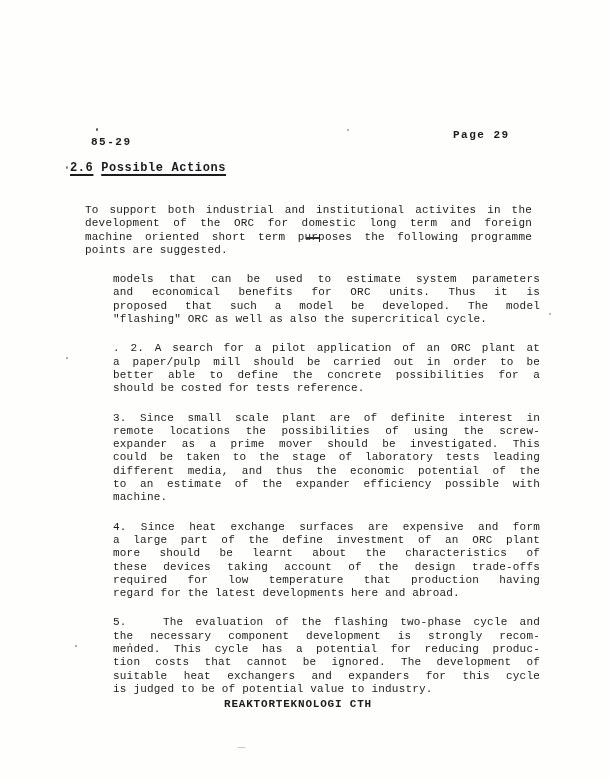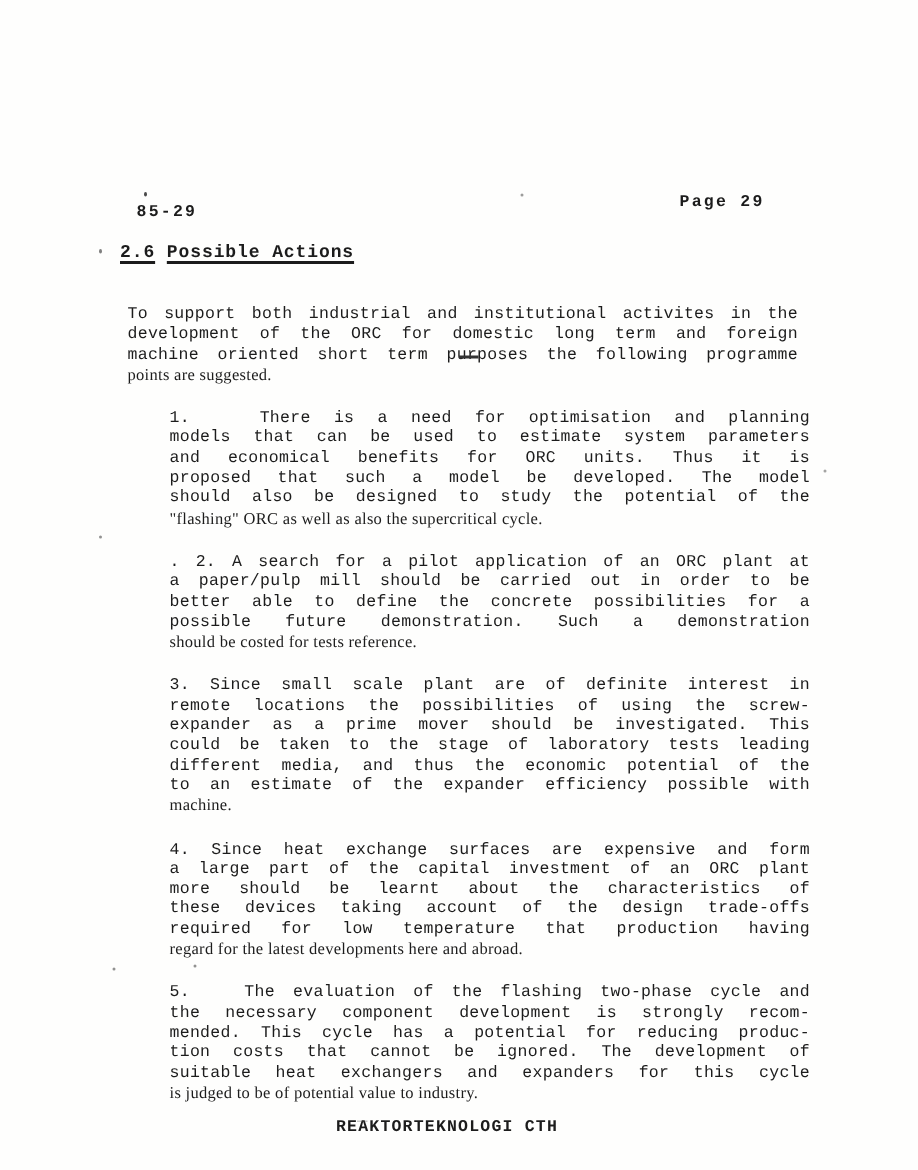--- a/index.html
+++ b/index.html
@@ -23,21 +23,21 @@
   }
   .docref{
     position:absolute;left:91px;top:136px;
     letter-spacing:1.5px;font-weight:bold;
   }
   .pagenum{
     position:absolute;left:453px;top:129px;
     letter-spacing:1.5px;font-weight:bold;
   }
   .heading{
-    position:absolute;left:80px;top:161px;margin:0;
+    position:absolute;left:70px;top:161px;margin:0;
     font-size:12px;font-weight:bold;letter-spacing:0.6px;
     white-space:nowrap;
   }
   .heading .hnum,.heading .htitle{
     text-decoration:underline;
     text-underline-offset:3px;
     text-decoration-thickness:1.5px;
   }
   .body{
     position:absolute;left:85px;top:188px;width:456px;
@@ -46,24 +46,23 @@
   .intro{width:447px;}
   .item{margin-left:28px;width:427px;}
   .tline{
     text-align:justify;
     text-align-last:justify;
     line-height:13.3px;
     min-height:13.3px;
   }
   .tline-last{
     text-align-last:left;
-    font-family:Liberation Serif, serif;
   }
   .footer{
-    position:absolute;left:224px;top:746px;
+    position:absolute;left:224px;top:698px;
     letter-spacing:0.8px;font-weight:bold;
   }
   
   .art{position:absolute;background:#4a4a4a;border-radius:50%;}
   .art-dot-a{left:96px;top:128px;width:2px;height:3px;}
   .art-dot-b{left:347px;top:129px;width:2px;height:2px;opacity:.55;}
   .art-tick-heading{left:66px;top:166px;width:2px;height:3px;opacity:.7;}
   .art-dash-purposes{left:306px;top:237px;width:13px;height:2px;border-radius:0;background:#333;}
   .art-dot-c{left:549px;top:313px;width:2px;height:2px;opacity:.5;}
   .art-dot-d{left:66px;top:357px;width:2px;height:2px;opacity:.6;}
@@ -84,49 +83,46 @@
 
   <div class="body">
     <div class="para intro">
         <div class="tline">To support both industrial and institutional activites in the</div>
         <div class="tline">development of the ORC for domestic long term and foreign</div>
         <div class="tline">machine oriented short term purposes the following programme</div>
         <div class="tline tline-last">points are suggested.</div>
       </div>
 
     <div class="para item">
-        <div class="tline">1.&nbsp;&nbsp; There is a need for optimisation and planning</div>
         <div class="tline">models that can be used to estimate system parameters</div>
         <div class="tline">and economical benefits for ORC units. Thus it is</div>
         <div class="tline">proposed that such a model be developed. The model</div>
-        <div class="tline">should also be designed to study the potential of the</div>
         <div class="tline tline-last">"flashing" ORC as well as also the supercritical cycle.</div>
       </div>
 
     <div class="para item">
         <div class="tline">. 2. A search for a pilot application of an ORC plant at</div>
         <div class="tline">a paper/pulp mill should be carried out in order to be</div>
         <div class="tline">better able to define the concrete possibilities for a</div>
-        <div class="tline">possible future demonstration. Such a demonstration</div>
         <div class="tline tline-last">should be costed for tests reference.</div>
       </div>
 
     <div class="para item">
         <div class="tline">3. Since small scale plant are of definite interest in</div>
         <div class="tline">remote locations the possibilities of using the screw-</div>
         <div class="tline">expander as a prime mover should be investigated. This</div>
         <div class="tline">could be taken to the stage of laboratory tests leading</div>
         <div class="tline">different media, and thus the economic potential of the</div>
         <div class="tline">to an estimate of the expander efficiency possible with</div>
         <div class="tline tline-last">machine.</div>
       </div>
 
     <div class="para item">
         <div class="tline">4. Since heat exchange surfaces are expensive and form</div>
-        <div class="tline">a large part of the capital investment of an ORC plant</div>
+        <div class="tline">a large part of the define investment of an ORC plant</div>
         <div class="tline">more should be learnt about the characteristics of</div>
         <div class="tline">these devices taking account of the design trade-offs</div>
         <div class="tline">required for low temperature that production having</div>
         <div class="tline tline-last">regard for the latest developments here and abroad.</div>
       </div>
 
     <div class="para item">
         <div class="tline">5.&nbsp;&nbsp; The evaluation of the flashing two-phase cycle and</div>
         <div class="tline">the necessary component development is strongly recom-</div>
         <div class="tline">mended. This cycle has a potential for reducing produc-</div>

